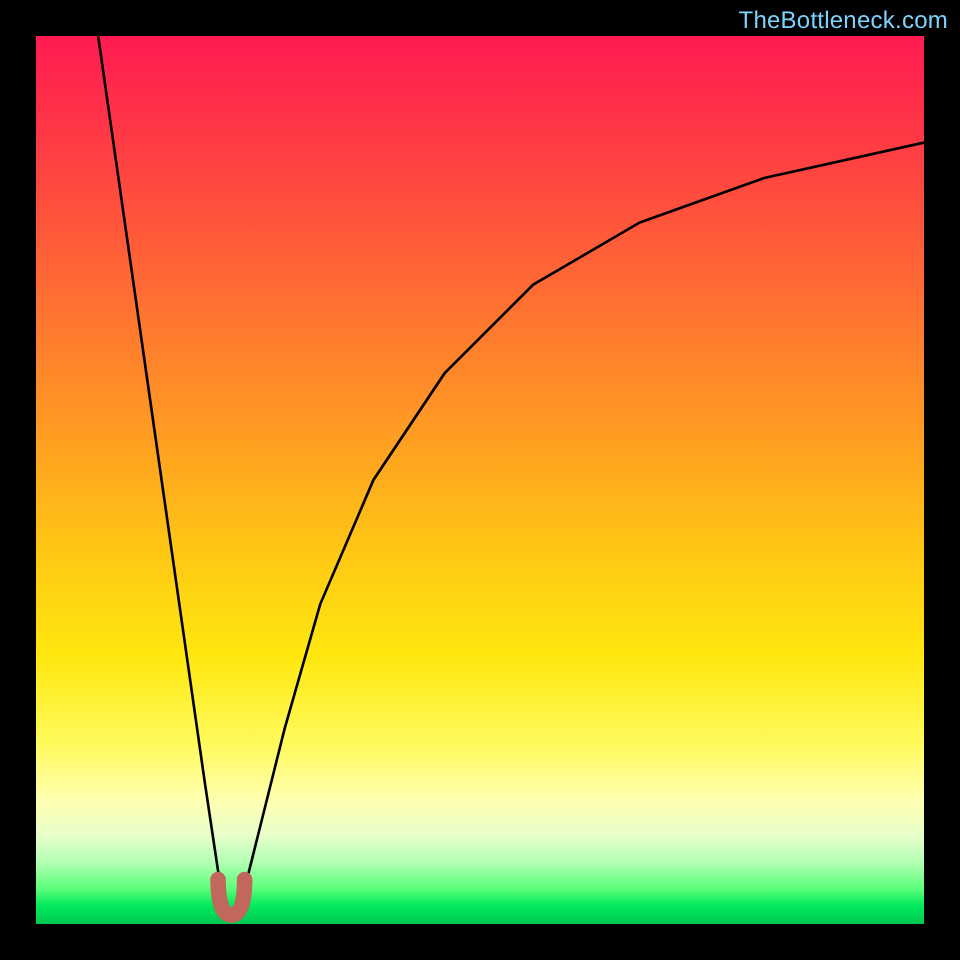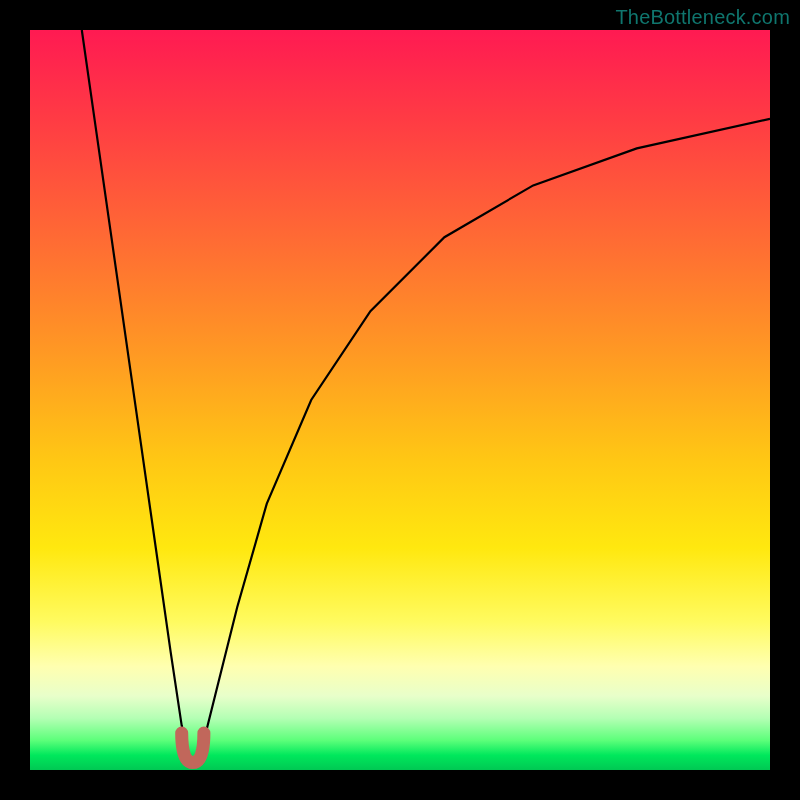--- a/index.html
+++ b/index.html
@@ -38,21 +38,21 @@
       #b4ffb4 93%,
       #5cff7a 96%,
       #00e85c 98%,
       #00c853 100%
     );
   }
   .watermark {
     position: absolute;
     top: 6px;
     right: 10px;
-    color: #0f766e;
+    color: #7dd3fc;
     font-size: 20px;
     letter-spacing: 0.2px;
     user-select: none;
   }
   svg.curves {
     position: absolute;
     left: 0; top: 0;
     width: 740px; height: 740px;
   }
   .curve {

